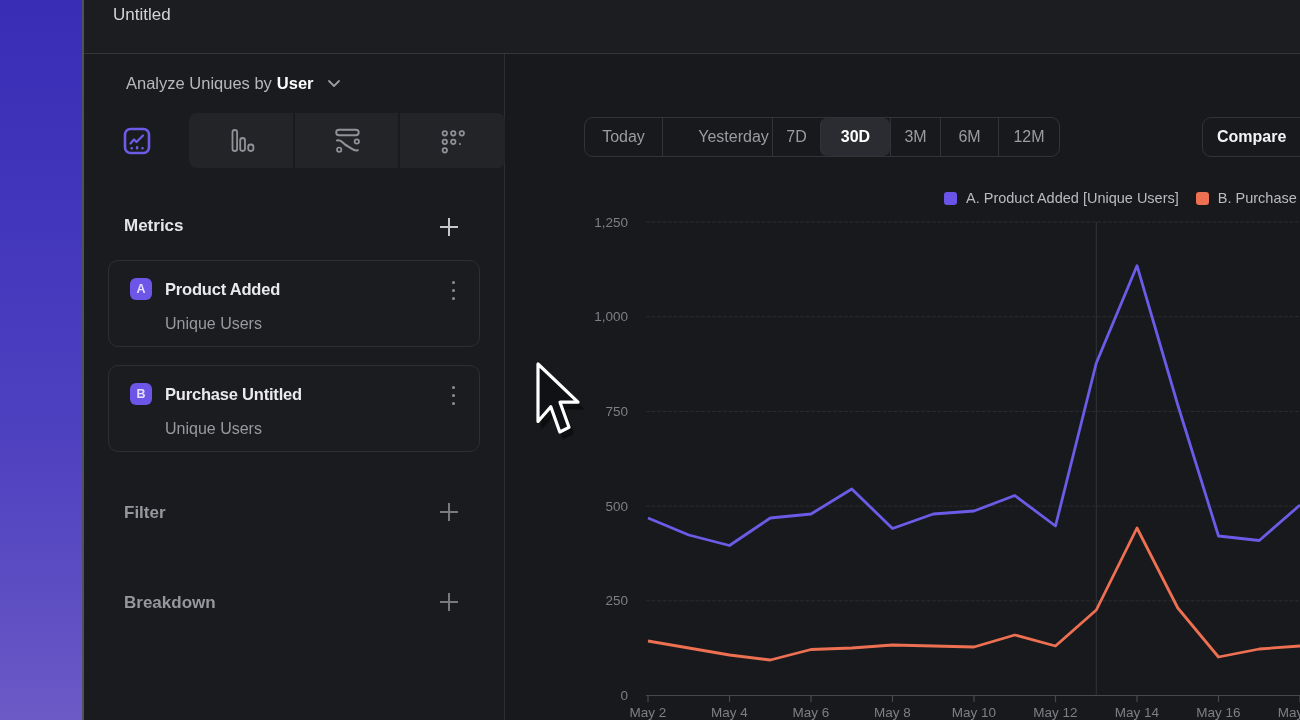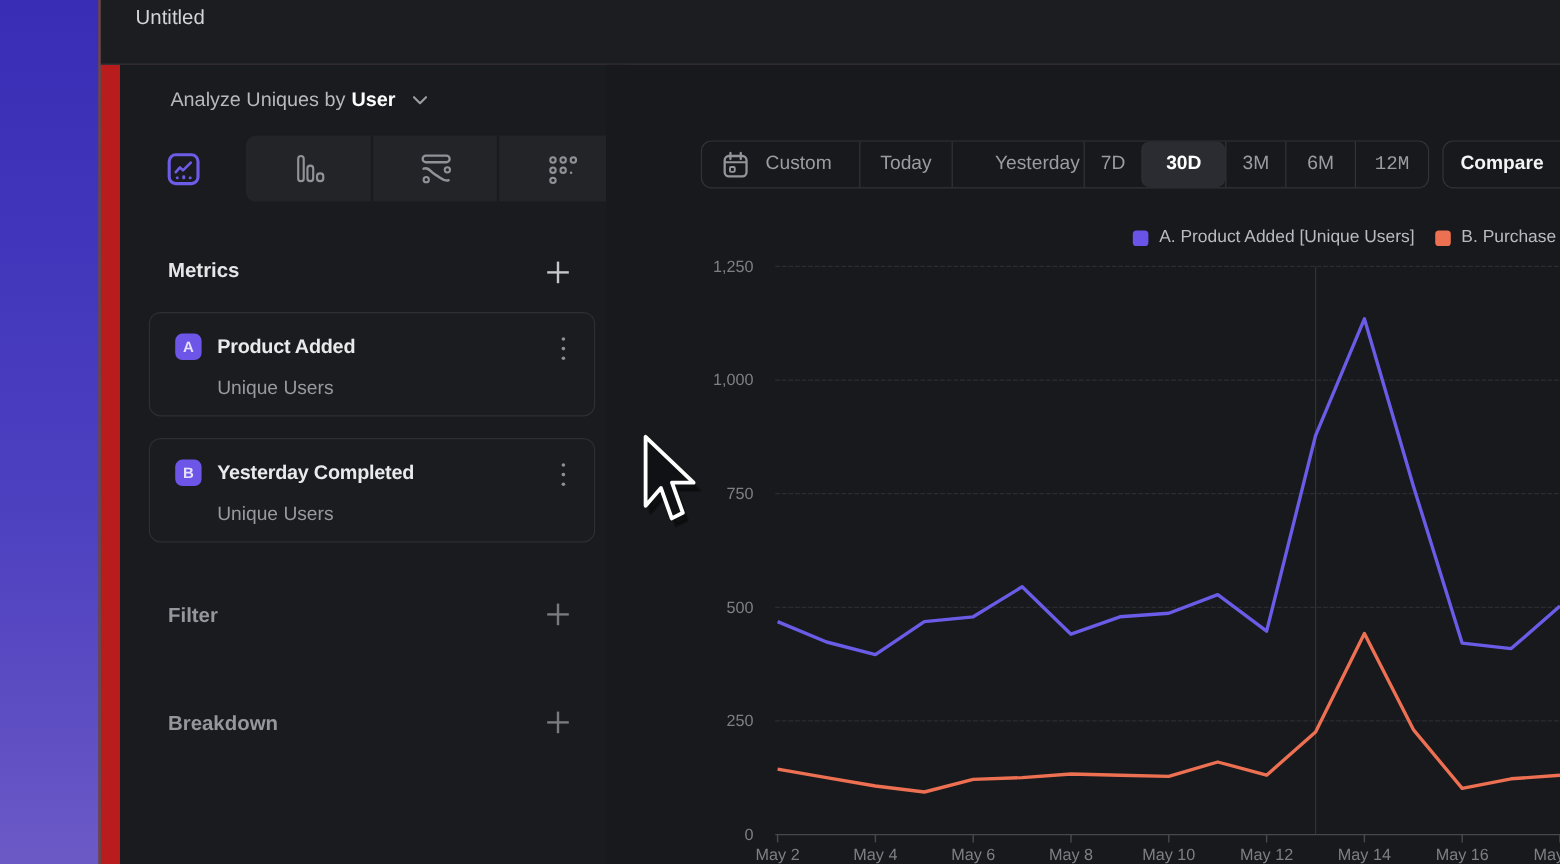--- a/index.html
+++ b/index.html
@@ -10,21 +10,21 @@
   
   #strip { left:0; top:0; width:84px; height:720px;
     background:linear-gradient(180deg,#382db4 0%,#4236bc 30%,#4e41c0 60%,#5f4fc3 85%,#6c5ac6 100%);
     border-right:2px solid #515158; }
 
   
   #topbar { left:84px; top:0; width:1216px; height:54px; background:#1c1d21; border-bottom:1px solid #35363a; }
   #topbar .title { position:absolute; left:29px; top:5px; font-size:17px; color:#d3d4d7; }
 
   
-  #sidebar { left:100px; top:54px; width:421px; height:666px; background:#1a1b1e; border-right:1px solid #2c2d31; }
+  #sidebar { left:84px; top:54px; width:421px; height:666px; background:#1a1b1e; border-right:1px solid #2c2d31; }
   #an-row { position:absolute; left:0; top:0; width:100%; height:57px; }
   #an-row .t { position:absolute; left:42px; top:20px; font-size:16.5px; color:#b7b8bc; }
   #an-row .t b { color:#fdfdfe; font-weight:700; margin-left:5px; }
   #an-row svg { position:absolute; left:243px; top:25px; }
 
   
   #tabbar { position:absolute; left:0; top:57px; width:421px; height:112px; }
   #tabrest { position:absolute; left:105px; top:2px; width:316px; height:55px; background:#232428; border-radius:8px; }
   .tabdiv { position:absolute; top:2px; width:2px; height:55px; background:#1a1b1e; }
   .tabicon { position:absolute; top:2px; width:105px; height:55px; display:flex; align-items:center; justify-content:center; }
@@ -133,58 +133,48 @@
       <div class="title">Product Added</div>
       <div class="sub">Unique Users</div>
       <div class="kebab">
           <i></i>
           <i></i>
           <i></i>
         </div>
     </div>
     <div class="card" style="top:311px;">
       <div class="badge">B</div>
-      <div class="title">Yesterday Completed</div>
+      <div class="title">Purchase Untitled</div>
       <div class="sub">Unique Users</div>
       <div class="kebab">
           <i></i>
           <i></i>
           <i></i>
         </div>
     </div>
 
     <div class="secrow" style="top:443px;">
       <div class="t">Filter</div>
       <div class="plus dim" style="left:354px; top:4px;"></div>
     </div>
     <div class="secrow" style="top:533px;">
       <div class="t">Breakdown</div>
       <div class="plus dim" style="left:354px; top:4px;"></div>
     </div>
   </div>
 
   <div id="main" class="abs">
     <div id="seg">
-      <div class="s" style="width:131px; justify-content:flex-start; padding-left:17px;">
-        <svg width="22" height="23" viewBox="0 0 22 23" style="margin-right:14px;">
-          <rect x="1.9" y="4" width="18.2" height="17" rx="3.5" fill="none" stroke="#94959a" stroke-width="1.9"></rect>
-          <line x1="6.7" y1="1.5" x2="6.7" y2="6.5" stroke="#94959a" stroke-width="1.9" stroke-linecap="round"></line>
-          <line x1="15.3" y1="1.5" x2="15.3" y2="6.5" stroke="#94959a" stroke-width="1.9" stroke-linecap="round"></line>
-          <line x1="2" y1="9.2" x2="20" y2="9.2" stroke="#94959a" stroke-width="1.8"></line>
-          <rect x="6.3" y="13.2" width="4" height="4" rx="1" fill="none" stroke="#94959a" stroke-width="1.6"></rect>
-        </svg>
-        Custom
-      </div>
       <div class="s" style="width:77px;">Today</div>
       <div class="s" style="width:110px;padding-left:32px;">Yesterday</div>
       <div class="s" style="width:48px;">7D</div>
       <div class="s sel" style="width:70px;">30D</div>
       <div class="s" style="width:50px;">3M</div>
       <div class="s" style="width:58px;">6M</div>
-      <div class="s" style="width:61px;font-family:Liberation Mono, monospace;">12M</div>
+      <div class="s" style="width:61px;">12M</div>
     </div>
     <div id="compare">Compare</div>
     <div id="legend">
       <div class="sq" style="background:#6a53e7;"></div>
         <div class="g">A. Product Added [Unique Users]</div>
       <div class="sq" style="background:#ed7052;"></div>
         <div class="g">B. Purchase Completed [Unique Users]</div>
     </div>
 
     <svg id="chart" style="position:absolute; left:0; top:146px;" width="795" height="520" viewBox="0 0 795 520">

